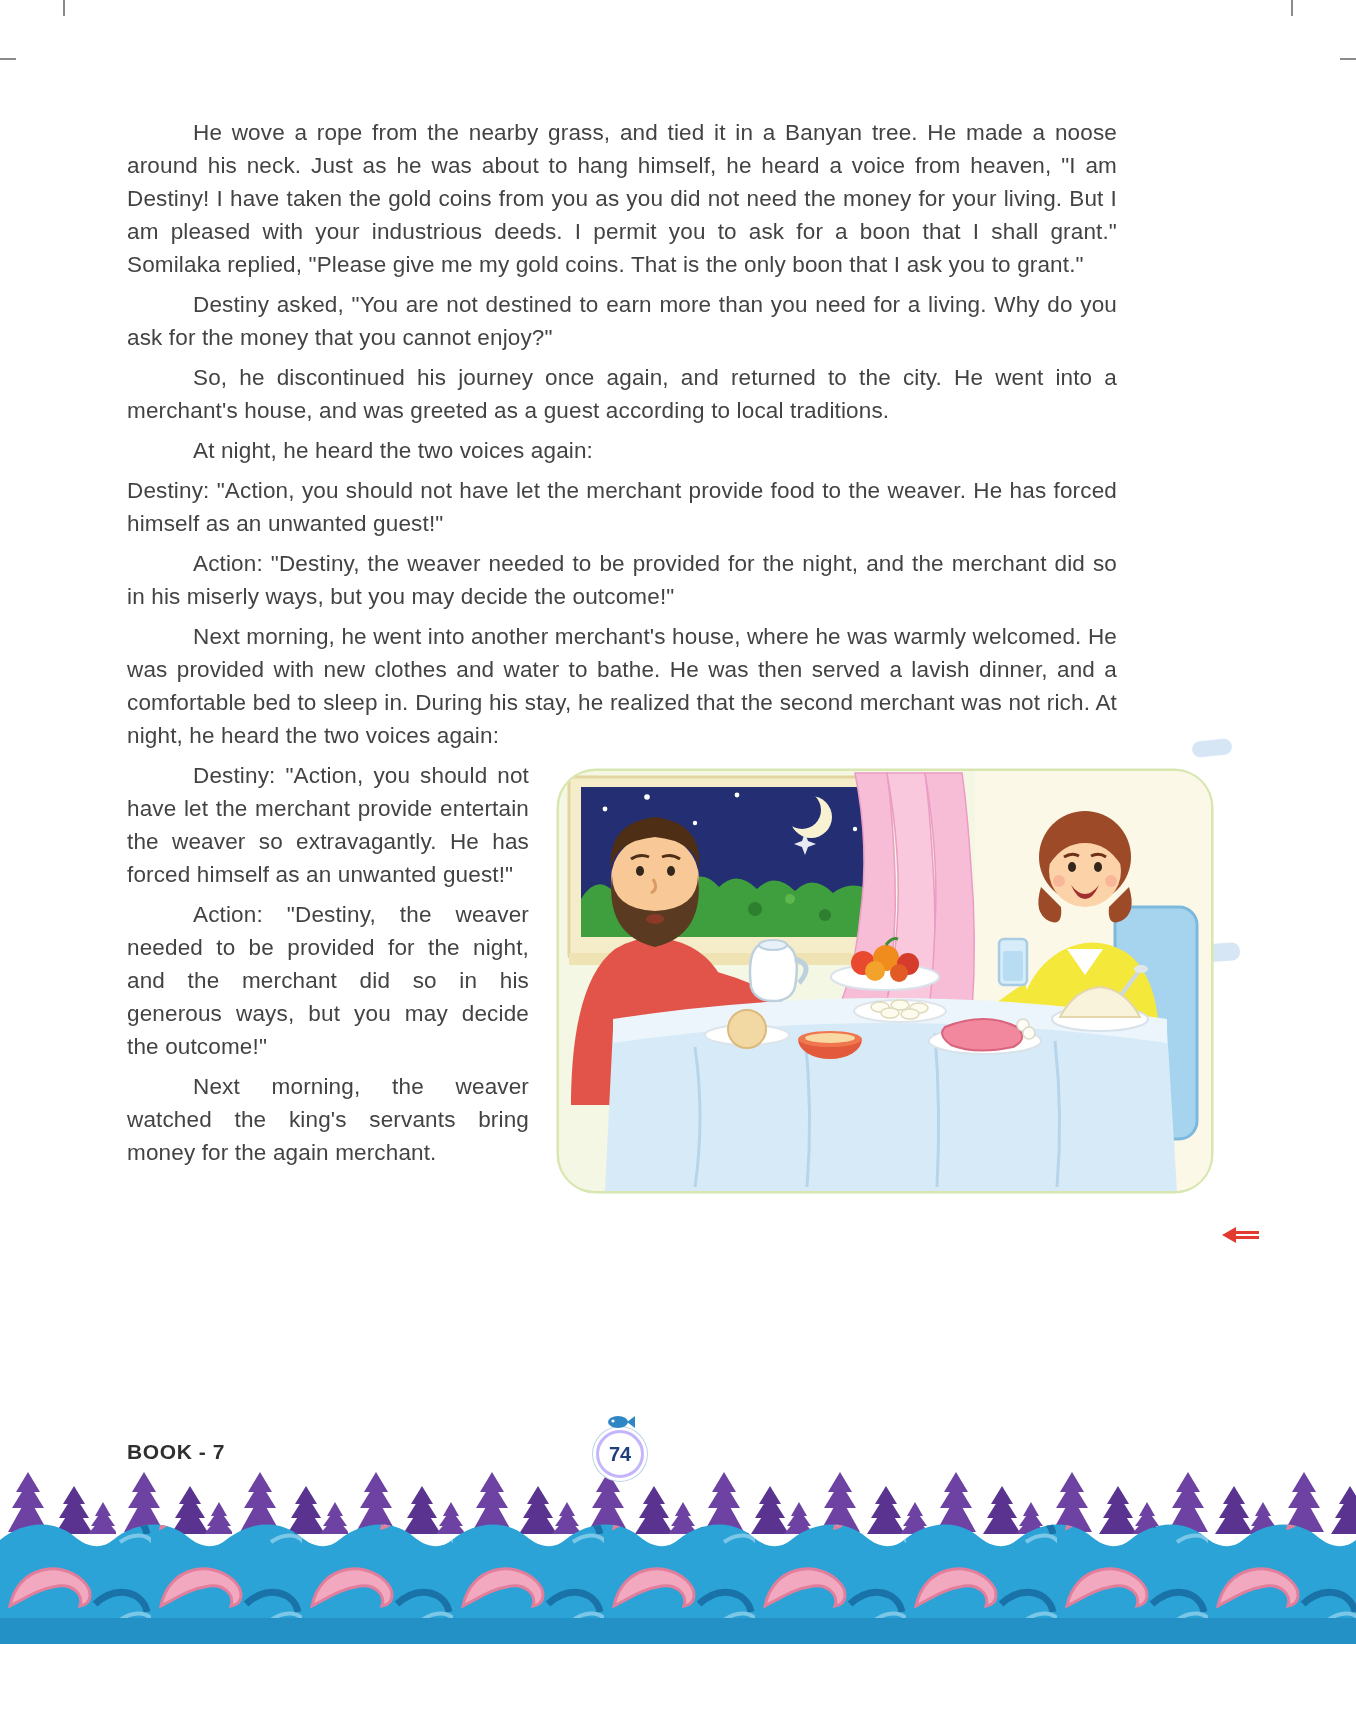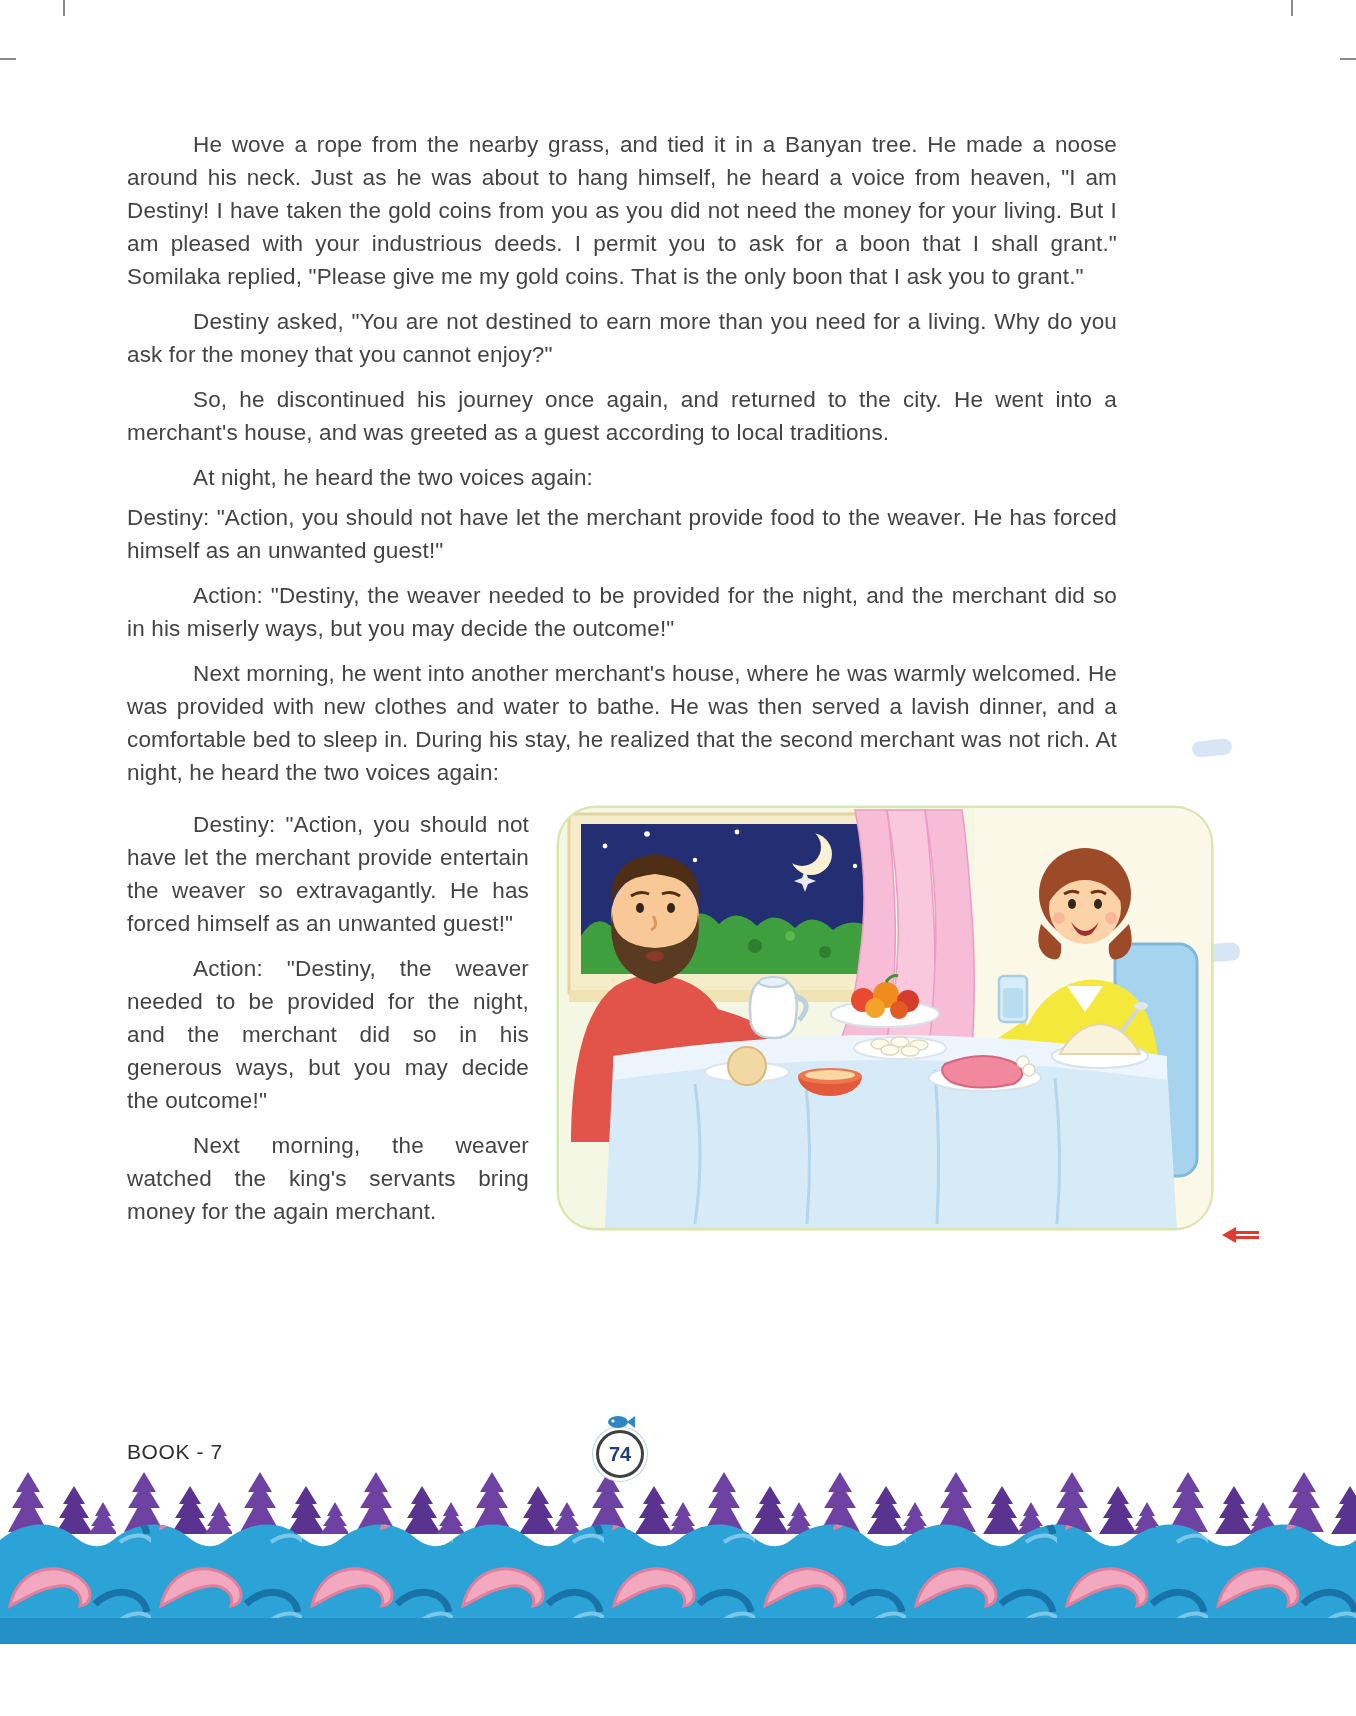--- a/index.html
+++ b/index.html
@@ -12,34 +12,34 @@
   
   .crop { position:absolute; background:#8a8a8a; }
   .crop.v { width:2px; height:16px; }
   .crop.h { width:16px; height:2px; }
 
   .content { position:absolute; left:127px; top:116px; width:990px; }
   .para {
     font-size:22.5px; line-height:33px; text-align:justify;
     letter-spacing:0.15px; color:#434343; margin-bottom:7px;
   }
-  .indent { text-indent:66px;margin-top:12px; }
+  .indent { text-indent:66px; }
   .no-indent { text-indent:0; }
 
   .two-col { display:flex; align-items:flex-start; gap:26px; width:1088px; margin-top:6px; }
   .left-col { width:402px; flex:none; }
   .illustration { flex:none; width:660px; height:428px; margin-top:8px; }
 
   .footer-book {
     position:absolute; left:127px; top:1440px;
-    font-size:21px; font-weight:normal; letter-spacing:0.6px; color:#2f2f2f;
+    font-size:21px; font-weight:bold; letter-spacing:0.6px; color:#2f2f2f;
   }
   .page-badge {
     position:absolute; left:596px; top:1430px; width:48px; height:48px;
-    background:#ffffff; border:3px solid #404040; border-radius:50%;
+    background:#ffffff; border:3px solid #c4b5fd; border-radius:50%;
     box-shadow:0 0 0 3px #ffffff, 0 0 0 4px #bcd2e8;
     display:flex; align-items:center; justify-content:center;
     font-size:20px; font-weight:bold; color:#1f3f7a; z-index:5;
   }
   .badge-fish { position:absolute; left:604px; top:1412px; z-index:6; }
 
   .bottom-deco { position:absolute; left:0; top:1468px; width:1356px; height:176px; }
 
   .artifact { position:absolute; }
   .smudge { background:#cfe2f2; border-radius:8px; opacity:0.85; }

